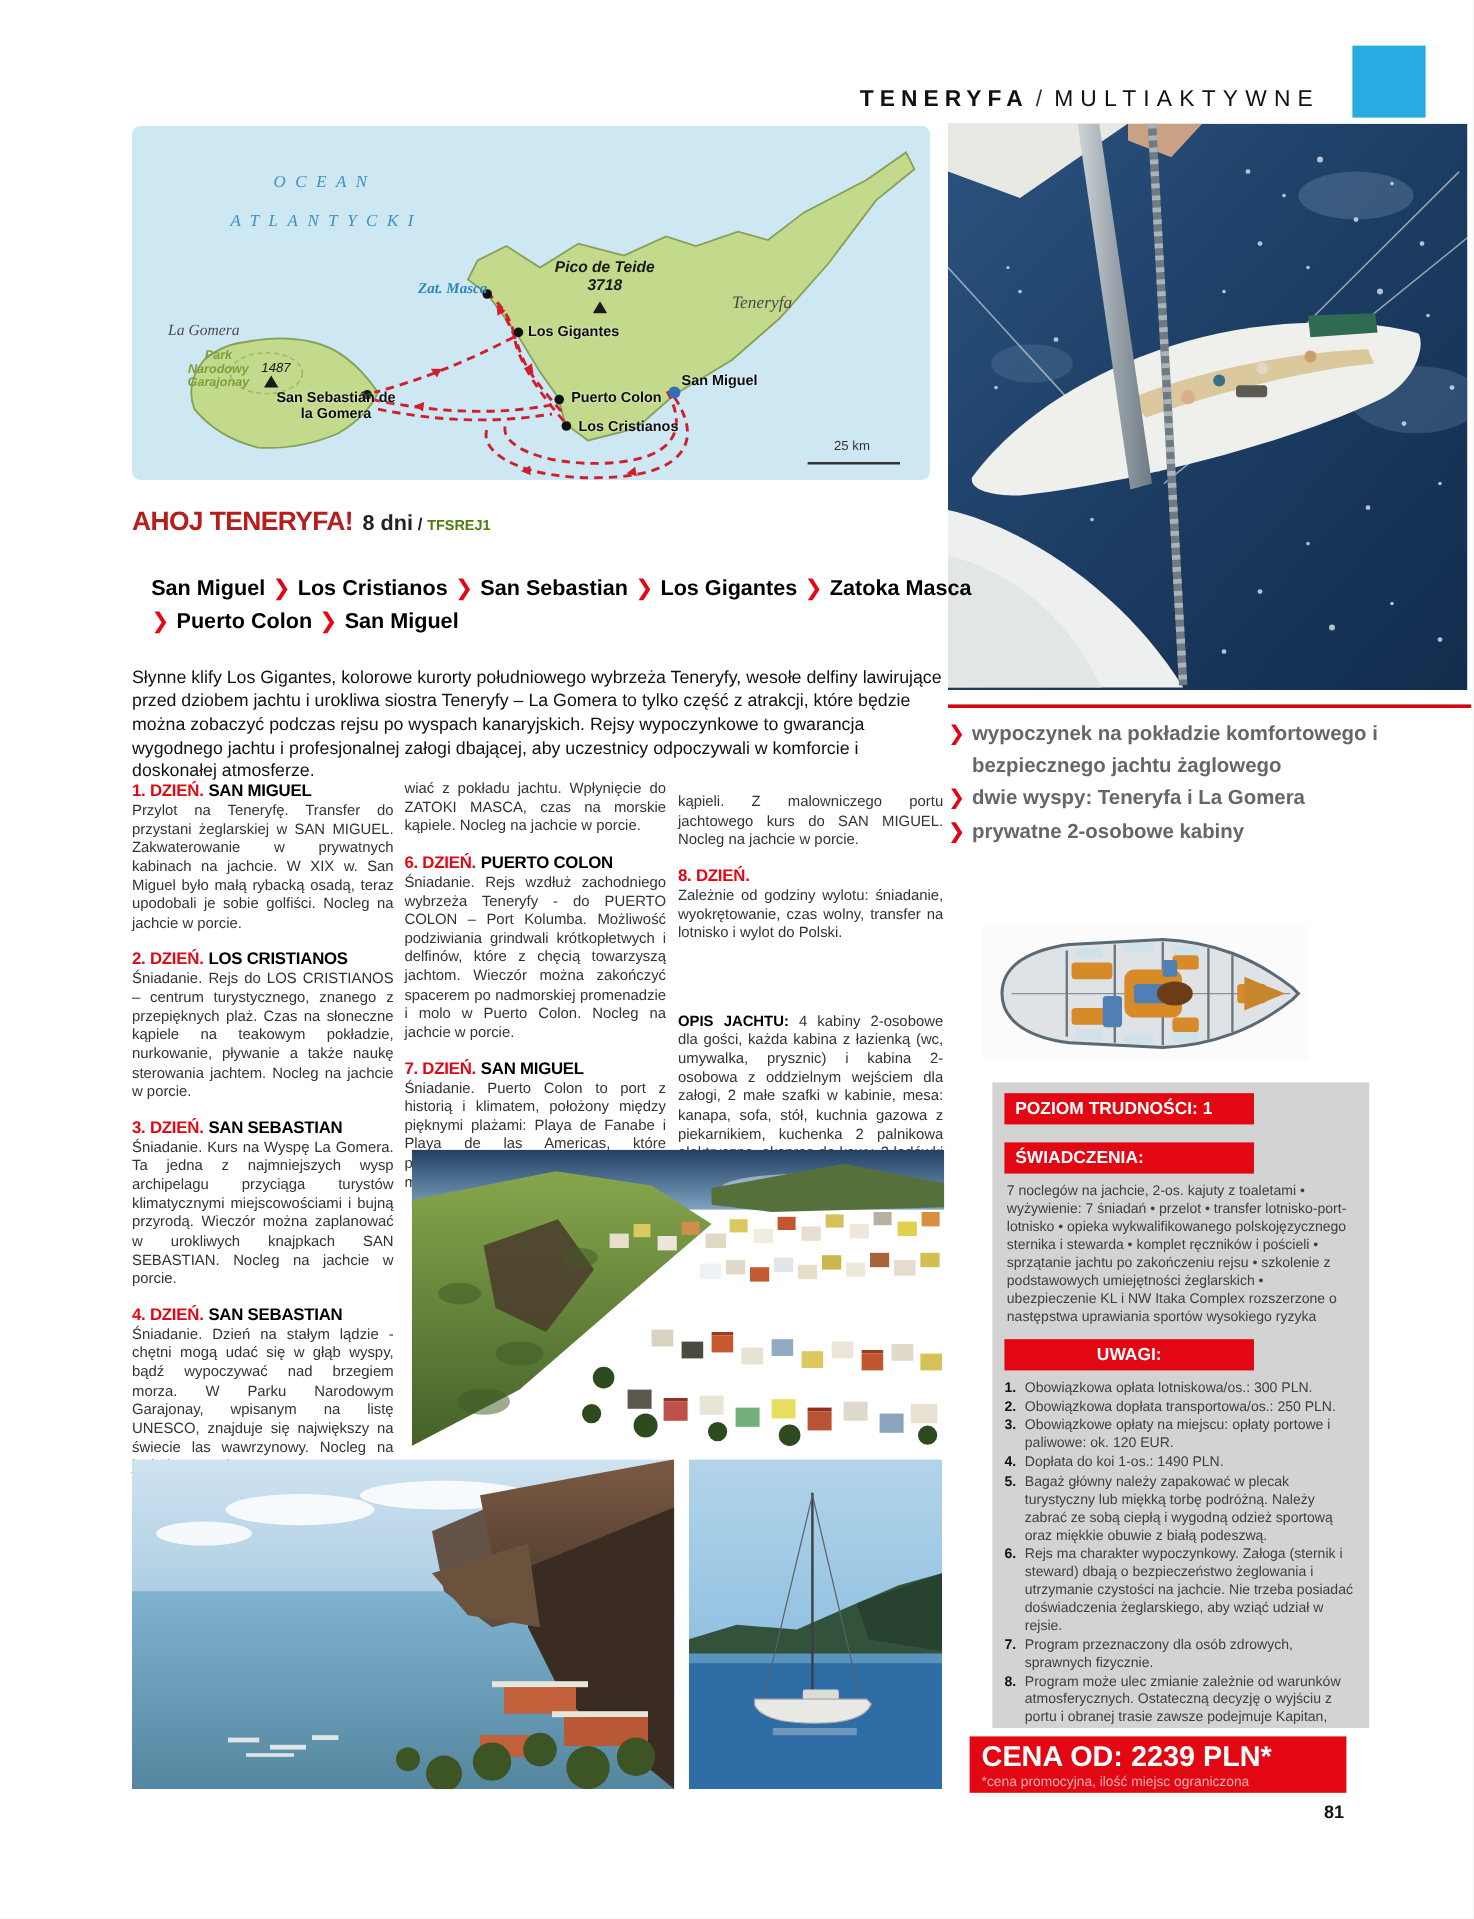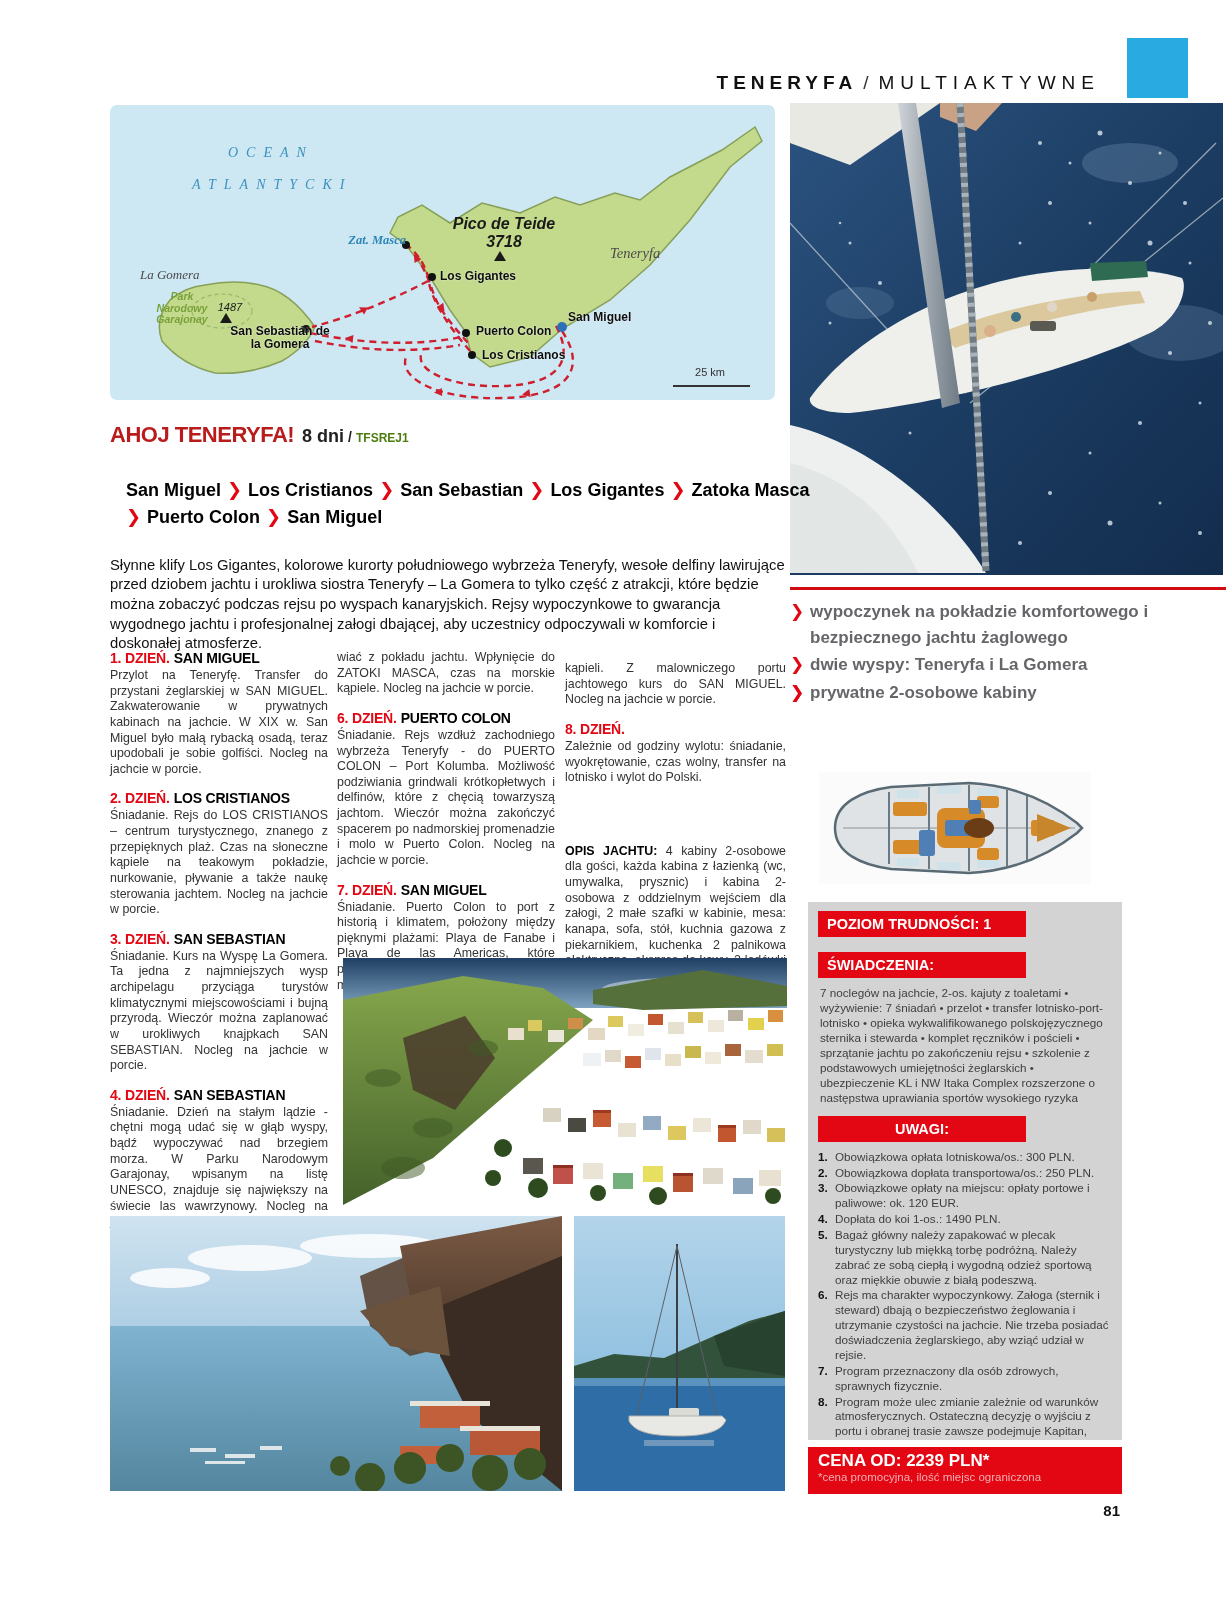--- a/index.html
+++ b/index.html
@@ -18,21 +18,21 @@
   .map{position:absolute;left:110px;top:105px;width:665px;height:295px;background:#cde7f3;
        border-radius:7px;overflow:hidden;}
   .map svg{position:absolute;left:0;top:0;}
   .ml{position:absolute;white-space:nowrap;}
   .ml-ocean{font-family:"Liberation Serif","DejaVu Serif",serif;font-style:italic;
         color:#3c92bd;font-size:14px;letter-spacing:8px;}
   .ml-o1{left:118px;top:40px;} .ml-o2{left:82px;top:72px;}
   .ml-bay{left:210px;top:128px;width:86px;text-align:right;font-family:"Liberation Serif",serif;
         font-style:italic;font-weight:bold;color:#2d86b6;font-size:12.5px;}
   .ml-peak{left:338px;top:110px;width:112px;text-align:center;font-style:italic;
-        font-weight:bold;font-size:16px;color:#1a1a1a;white-space:normal;}
+        font-weight:bold;font-size:13px;color:#1a1a1a;white-space:normal;}
   .ml-teneryfa{left:500px;top:140px;font-family:"Liberation Serif",serif;font-style:italic;
         font-size:14.5px;color:#4a4a4a;}
   .ml-lagomera{left:30px;top:162px;font-family:"Liberation Serif",serif;font-style:italic;
         font-size:13px;color:#4a4a4a;}
   .ml-park{left:36px;top:186px;width:72px;text-align:center;font-style:italic;font-weight:bold;
         font-size:10.5px;line-height:1.1;color:#7aa23c;white-space:normal;}
   .ml-1487{left:100px;top:196px;width:40px;text-align:center;font-style:italic;font-size:11px;
         color:#1a1a1a;white-space:normal;}
   .ml-port{font-weight:bold;font-size:12px;color:#0d0d0d;text-shadow:0 0 2px rgba(255,255,255,.8);}
   .ml-ss{left:118px;top:220px;width:104px;text-align:center;white-space:normal;line-height:1.1;}
@@ -71,33 +71,33 @@
   .lead{font-weight:bold;color:#000;}
   .gap-top{margin-top:58px;}
 
   
   .side-rule{position:absolute;left:790px;top:587px;width:436px;height:3px;background:#d10a11;}
   .highlights{position:absolute;left:790px;top:599px;width:440px;}
   .hl-item{position:relative;padding-left:20px;font-size:17px;font-weight:bold;color:#66666a;
         line-height:1.5;margin-bottom:2px;}
   .hl-chev{position:absolute;left:0;top:0;color:#e30613;}
   .deckplan{position:absolute;left:819px;top:772px;width:272px;height:112px;background:#fbfbfb;}
-  .panel{position:absolute;left:808px;top:902px;width:314px;height:538px;background:#d3d3d3;
+  .panel{position:absolute;left:827px;top:902px;width:314px;height:538px;background:#d3d3d3;
         box-sizing:border-box;padding:9px 10px;overflow:hidden;}
   .red-bar{display:block;width:208px;background:#e30613;color:#fff;font-weight:bold;
         font-size:14.5px;padding:5px 9px;box-sizing:border-box;}
   .bar-services{margin-top:15px;}
   .services{font-size:11.7px;line-height:1.28;color:#3e3e3e;margin:8px 2px 10px 2px;}
   .bar-notes{margin-top:4px;text-align:center;}
   .notes{margin-top:8px;}
   .note{display:flex;font-size:11.7px;line-height:1.27;color:#3e3e3e;margin-bottom:1px;}
   .note-num{font-weight:bold;color:#111;width:17px;flex:none;}
   .price{position:absolute;left:808px;top:1447px;width:314px;height:47px;background:#e30613;
         box-sizing:border-box;padding:4px 10px;}
-  .price-title{color:#fff;font-weight:bold;font-size:17px;line-height:1.15;}
+  .price-title{color:#fff;font-weight:bold;font-size:24px;line-height:1.15;}
   .price-note{color:#f2aeb2;font-size:11.5px;}
   .page-num{position:absolute;left:1060px;top:1502px;width:60px;text-align:right;
         font-size:15px;font-weight:bold;color:#111;}
 </style>
 </head>
 <body>
 
 <div class="page">
 
   <div class="header-title">

